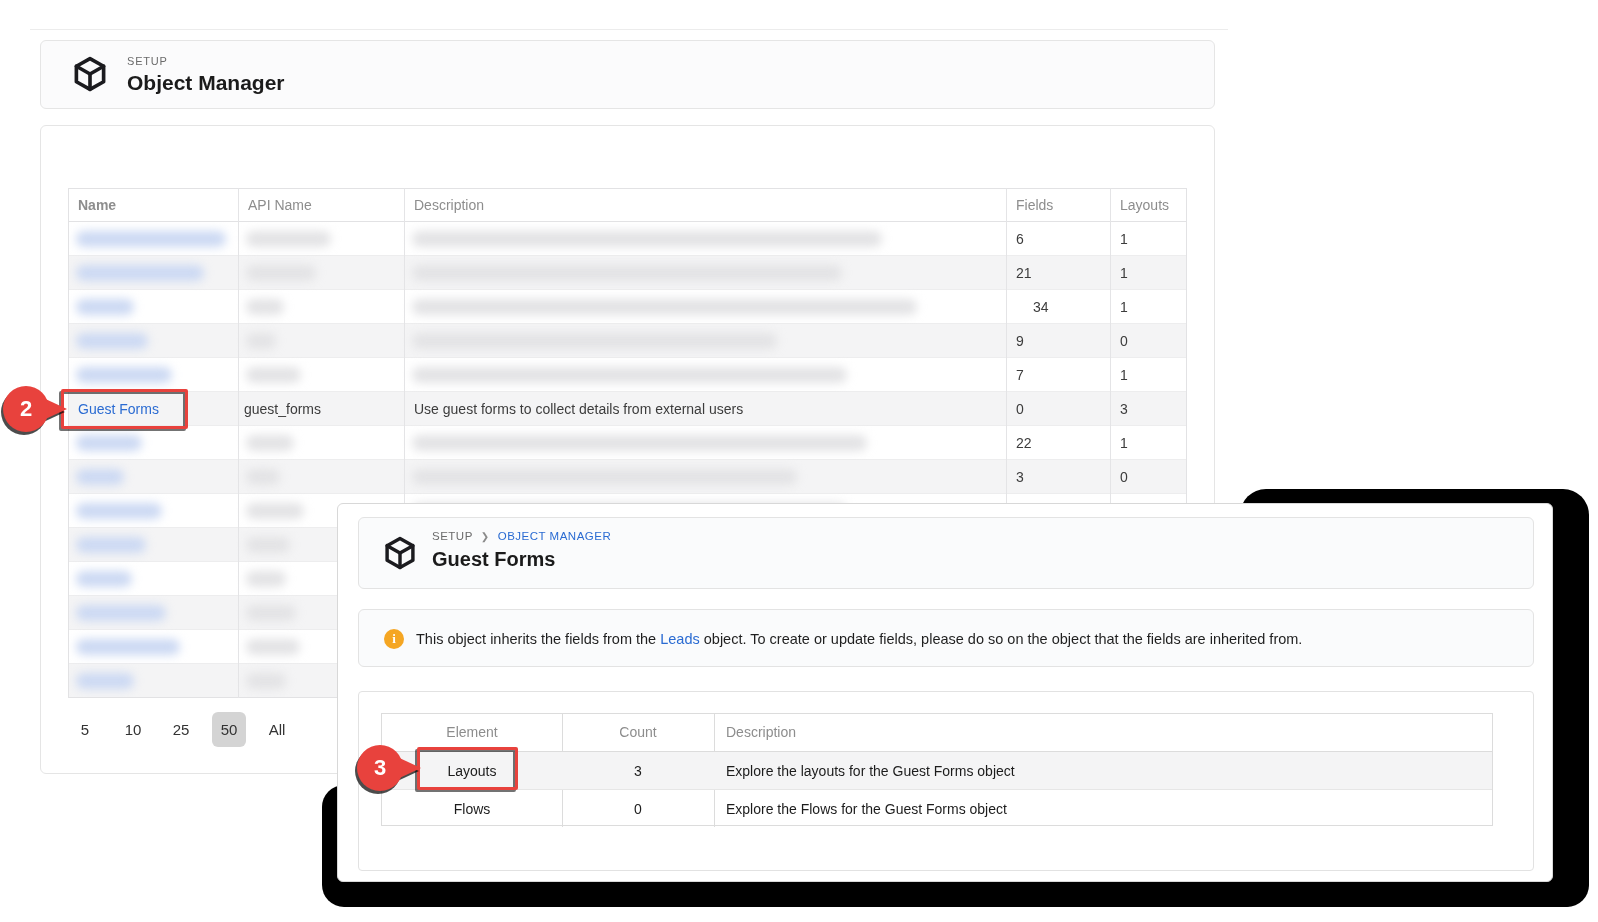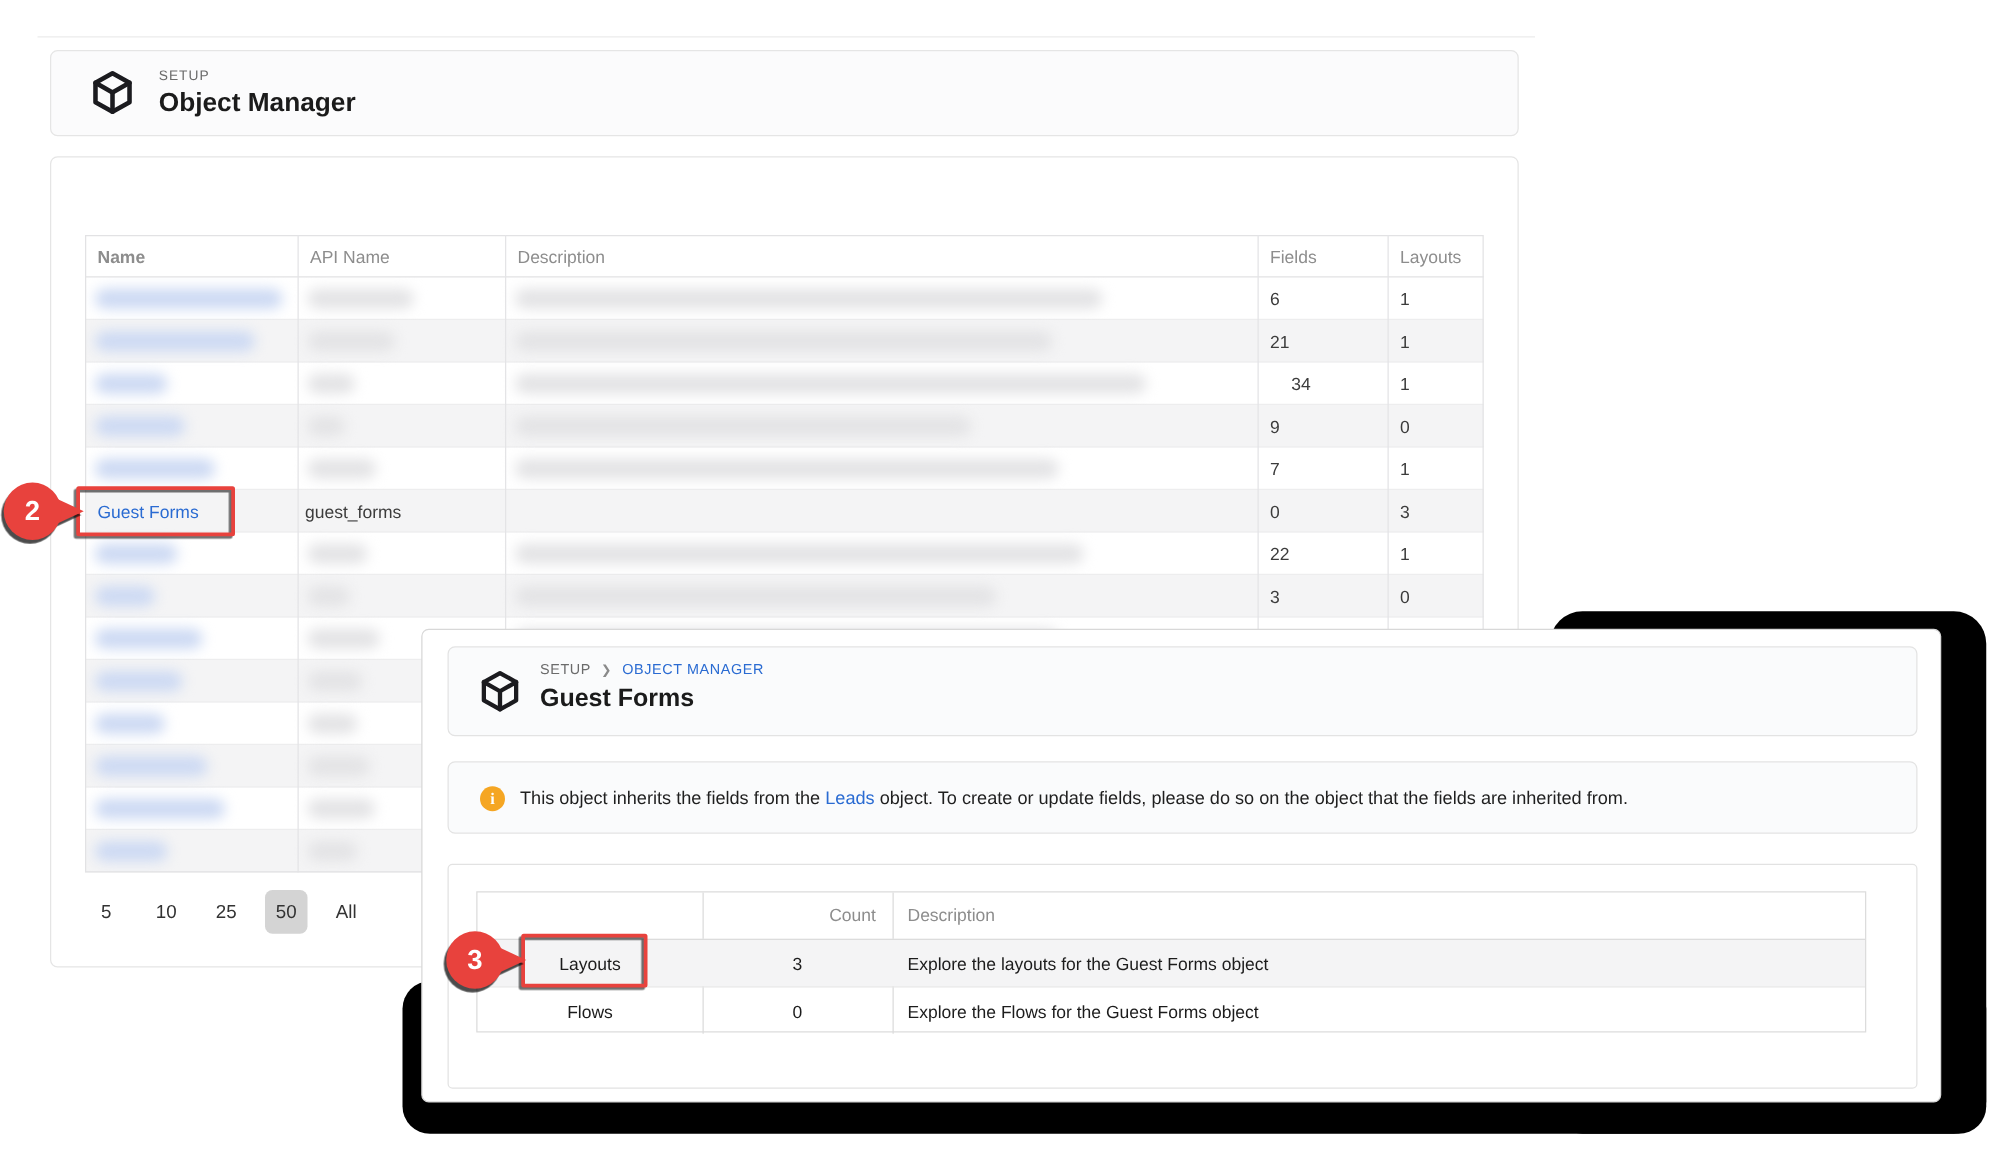--- a/index.html
+++ b/index.html
@@ -148,20 +148,21 @@
       <div class="trow" style="top: 136px;">
         <div class="blob blue" style="left: 8px; width: 96px;"></div>
         <div class="blob gray" style="left: 178px; width: 55px;"></div>
         <div class="blob gray" style="left: 344px; width: 435px;"></div>
         <span class="tcell" style="left: 948px;">7</span>
         <span class="tcell" style="left: 1052px;">1</span>
       </div>
       <div class="trow striped" style="top: 170px;">
         <span class="tcell tlink" style="left: 10px;">Guest Forms</span>
         <span class="tcell" style="left: 176px;">guest_forms</span>
+        <span class="tcell" style="left: 346px;">Use guest forms to collect details from external users</span>
         <span class="tcell" style="left: 948px;">0</span>
         <span class="tcell" style="left: 1052px;">3</span>
       </div>
       <div class="trow" style="top: 204px;">
         <div class="blob blue" style="left: 8px; width: 66px;"></div>
         <div class="blob gray" style="left: 178px; width: 48px;"></div>
         <div class="blob gray" style="left: 344px; width: 455px;"></div>
         <span class="tcell" style="left: 948px;">22</span>
         <span class="tcell" style="left: 1052px;">1</span>
       </div>
@@ -246,21 +247,22 @@
       <div class="banner-text">
         <span>This object inherits the fields from the </span><a>Leads</a><span> object. To create or update fields, please do so on the object that the fields are inherited from.</span>
       </div>
     </div>
 
     <div class="ov-card ov-tblcard">
       <div class="ov-tbl">
         <div class="ov-vsep" style="left:180px;"></div>
         <div class="ov-vsep" style="left:332px;"></div>
 
-        <span class="ov-th center" style="left:180px;width:152px;margin-left:44px;">Count</span>
+        <span class="ov-th center" style="left:0;width:180px;">Element</span>
+        <span class="ov-th center" style="left:180px;width:152px;">Count</span>
         <span class="ov-th" style="left:344px;">Description</span>
 
         <div class="ov-row striped" style="top:37px;border-top:1px solid #dcdcdc;box-sizing:border-box;">
           <span class="ov-cell tlink center" style="left:0;width:180px;">Layouts</span>
           <span class="ov-cell center" style="left:180px;width:152px;">3</span>
           <span class="ov-cell" style="left:344px;">Explore the layouts for the Guest Forms object</span>
         </div>
         <div class="ov-row" style="top:75px;border-top:1px solid #e6e6e6;box-sizing:border-box;">
           <span class="ov-cell tlink center" style="left:0;width:180px;">Flows</span>
           <span class="ov-cell center" style="left:180px;width:152px;">0</span>

